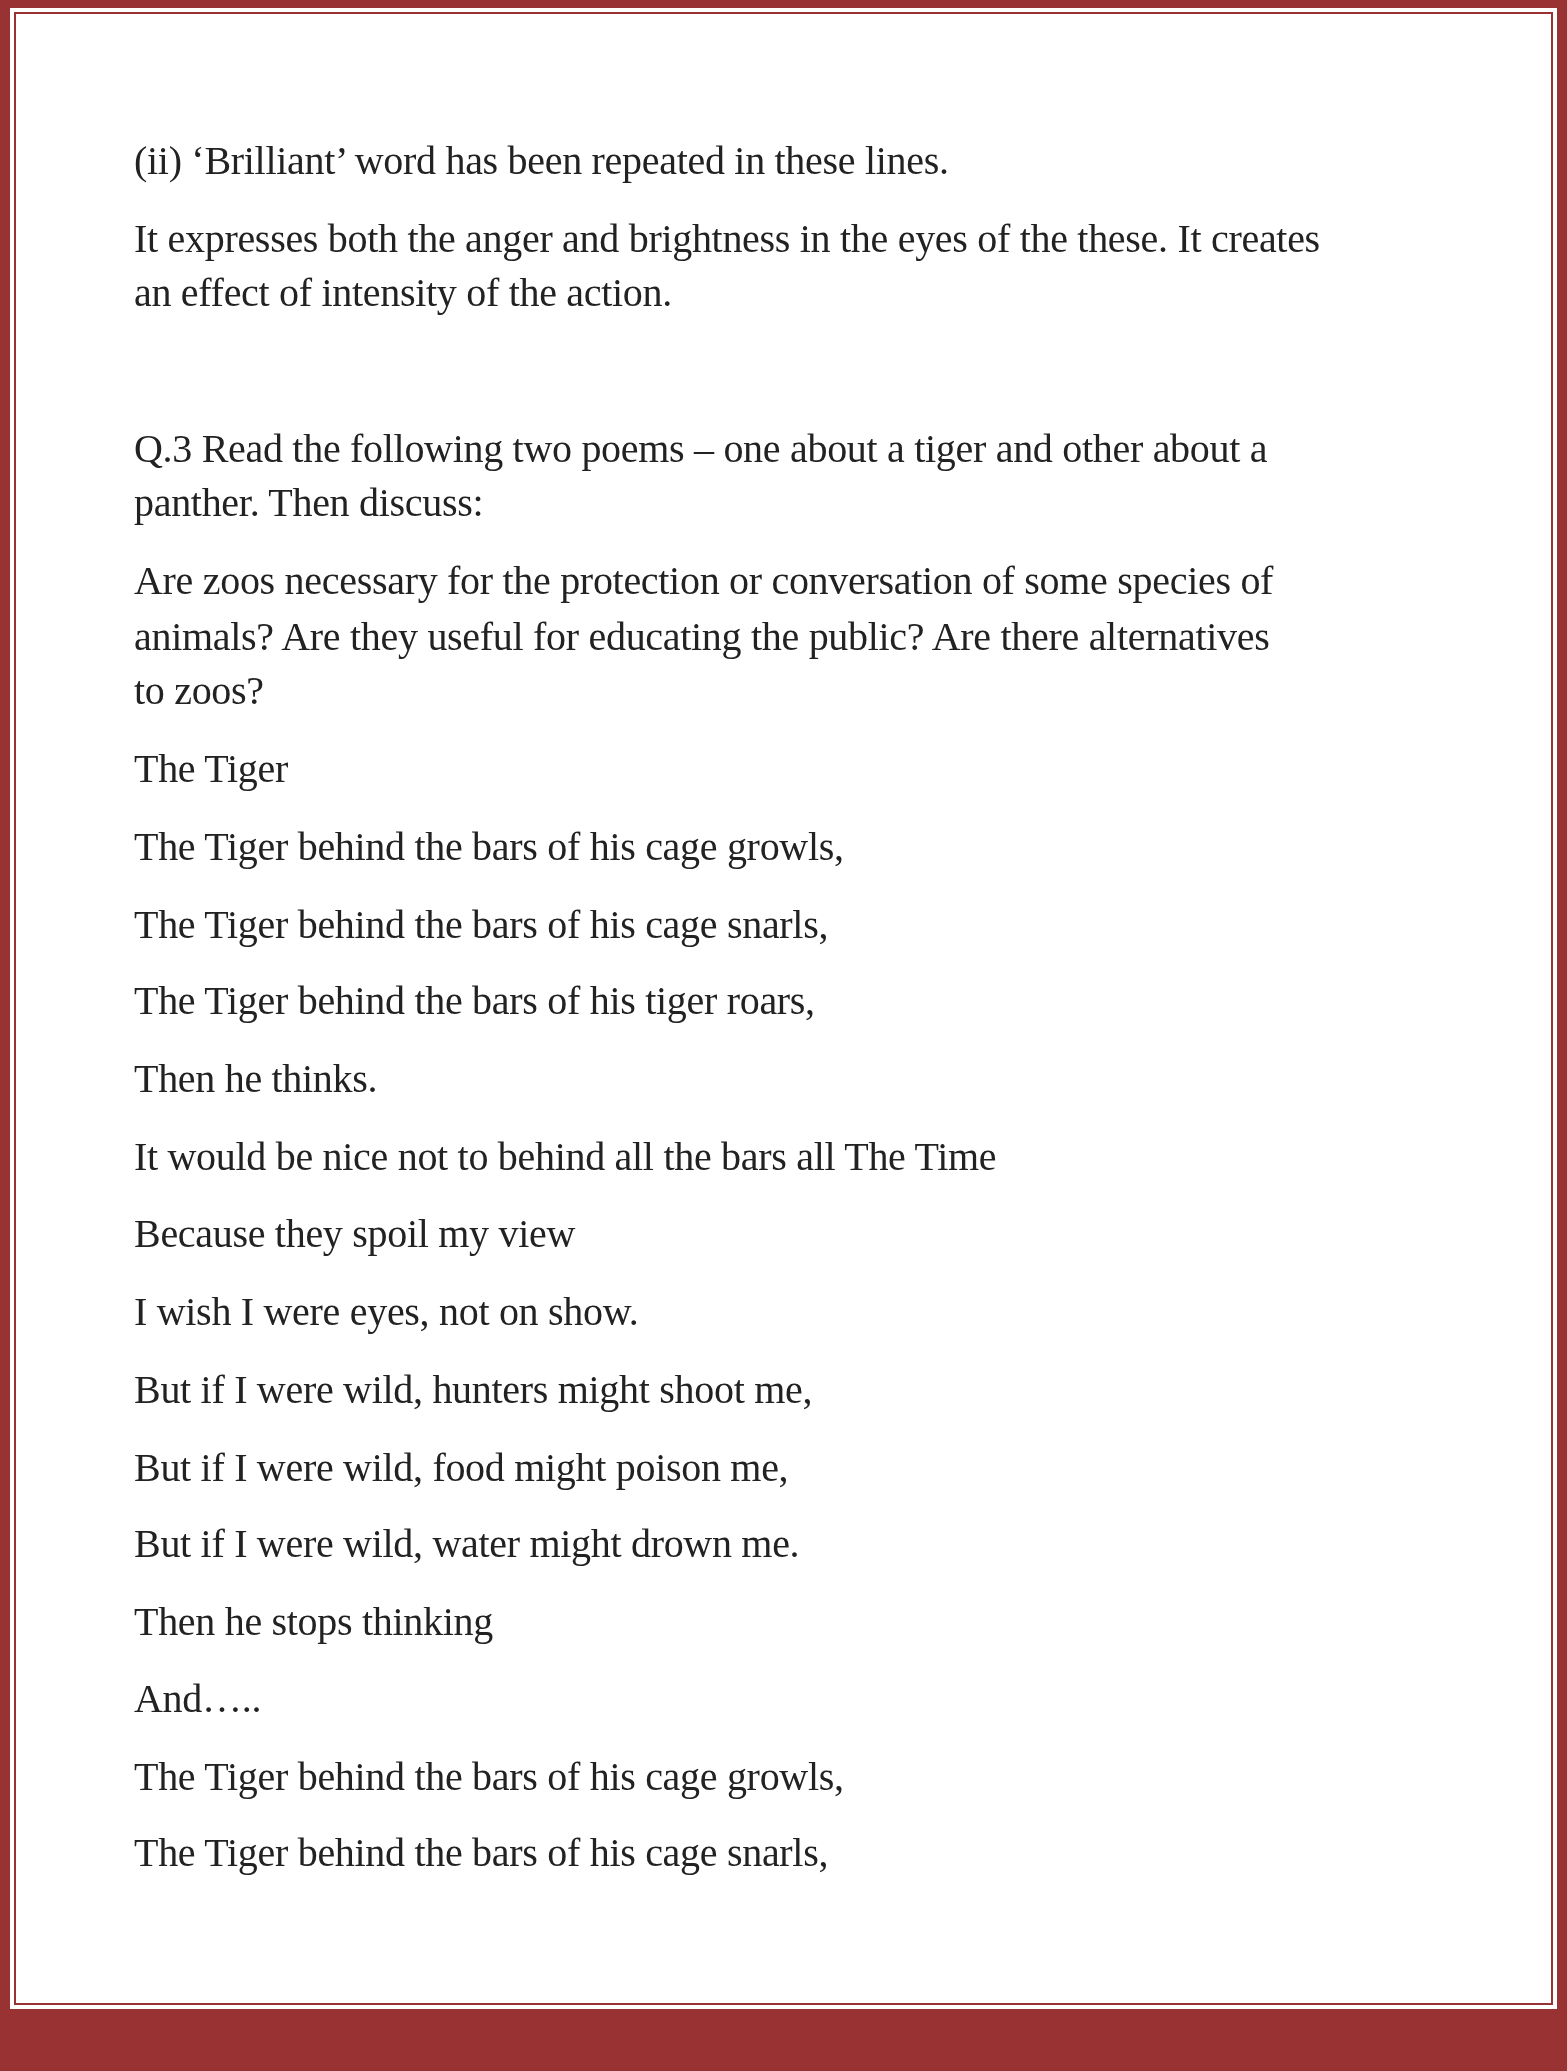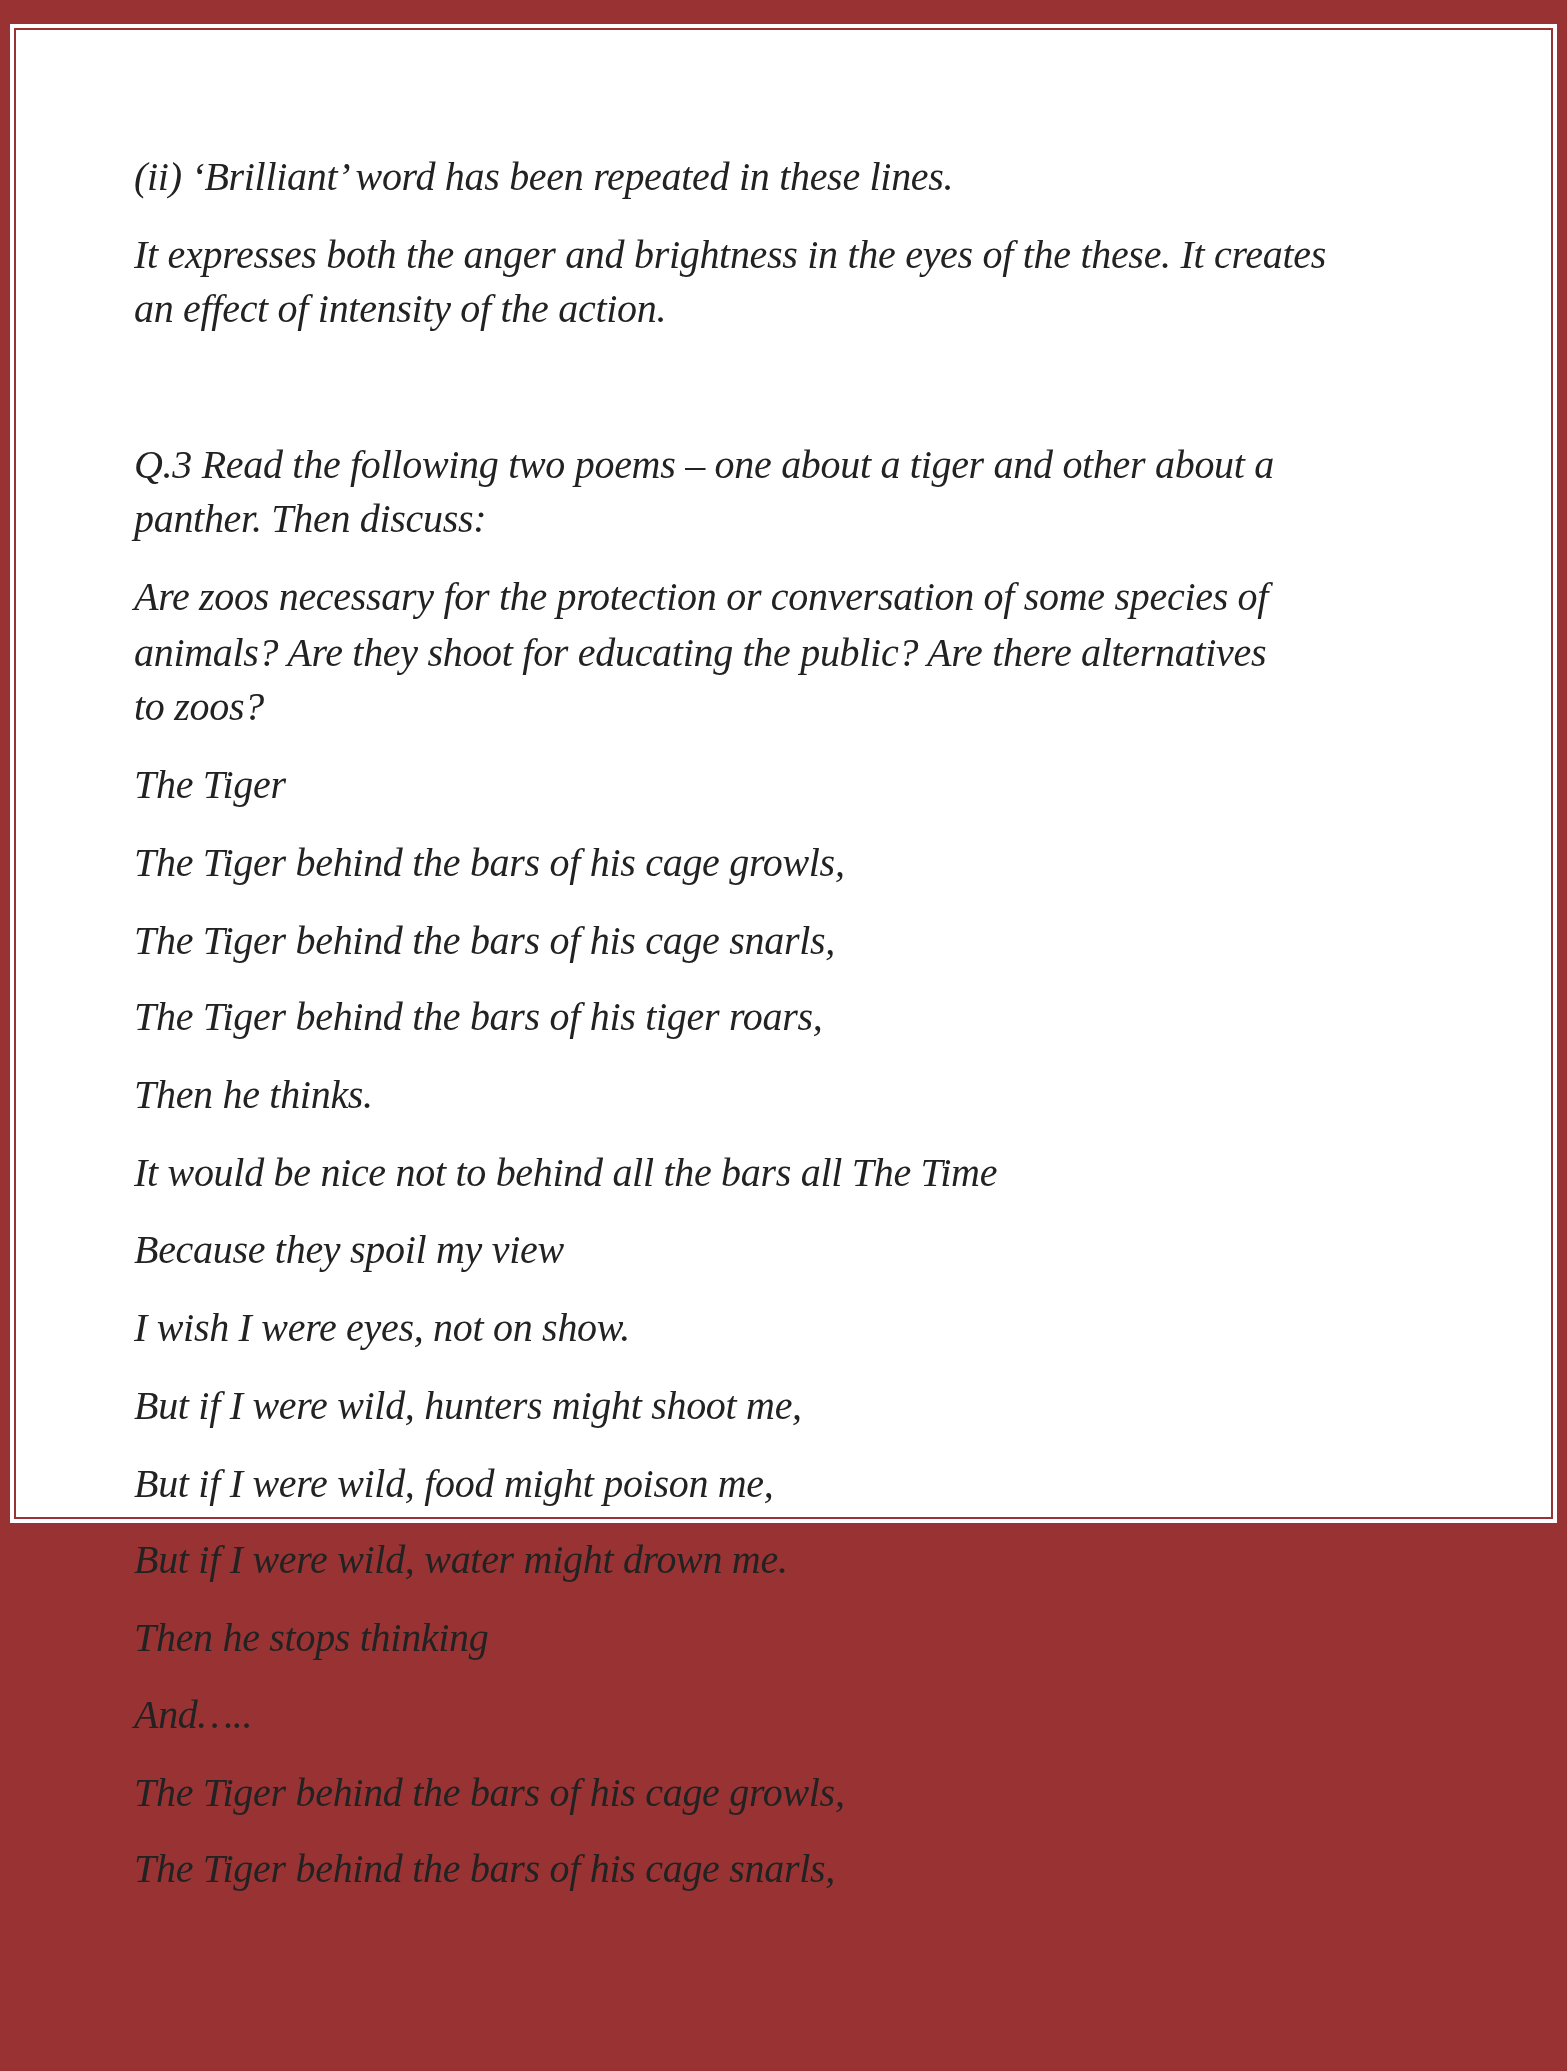--- a/index.html
+++ b/index.html
@@ -3,22 +3,22 @@
   <meta charset="utf-8">
   <style>
     html, body { margin: 0; padding: 0; }
     body {
       width: 1567px; height: 2071px; position: relative; overflow: hidden;
       background: #993333;
       font-family: "Liberation Serif", "DejaVu Serif", serif;
       color: #222;
     }
     .page {
-      position: absolute; left: 10px; top: 24px; width: 1547px; height: 1499px;
-      background: #ffffff; box-sizing: border-box; font-style: italic;
+      position: absolute; left: 10px; top: 8px; width: 1547px; height: 2001px;
+      background: #ffffff; box-sizing: border-box;
     }
     .inner-rule {
       position: absolute; left: 4px; top: 4px; right: 4px; bottom: 4px;
       border: 2px solid #993333; box-sizing: border-box;
     }
     .line {
       position: absolute; left: 124px; white-space: nowrap;
       font-size: 40px; line-height: 48px; letter-spacing: -0.3px;
     }
   </style>
@@ -27,21 +27,21 @@
 
 <div class="page">
   <div class="inner-rule"></div>
   <div id="content">
       <div class="line" style="top: 129px;">(ii) ‘Brilliant’ word has been repeated in these lines.</div>
       <div class="line" style="top: 207px;">It expresses both the anger and brightness in the eyes of the these. It creates</div>
       <div class="line" style="top: 261px;">an effect of intensity of the action.</div>
       <div class="line" style="top: 417px;">Q.3  Read the following two poems – one about a tiger and other about a</div>
       <div class="line" style="top: 471px;">panther. Then discuss:</div>
       <div class="line" style="top: 549px;">Are zoos necessary for the protection or conversation of some species of</div>
-      <div class="line" style="top: 605px;">animals? Are they shoot for educating the public? Are there alternatives</div>
+      <div class="line" style="top: 605px;">animals? Are they useful for educating the public? Are there alternatives</div>
       <div class="line" style="top: 659px;">to zoos?</div>
       <div class="line" style="top: 737px;">The Tiger</div>
       <div class="line" style="top: 815px;">The Tiger behind the bars of his cage growls,</div>
       <div class="line" style="top: 893px;">The Tiger behind the bars of his cage snarls,</div>
       <div class="line" style="top: 969px;">The Tiger behind the bars of his tiger roars,</div>
       <div class="line" style="top: 1047px; text-align: right;">Then he thinks.</div>
       <div class="line" style="top: 1125px;">It would be nice not to behind all the bars all The Time</div>
       <div class="line" style="top: 1202px;">Because they spoil my view</div>
       <div class="line" style="top: 1280px;">I wish I were eyes, not on show.</div>
       <div class="line" style="top: 1358px;">But if I were wild, hunters might shoot me,</div>

